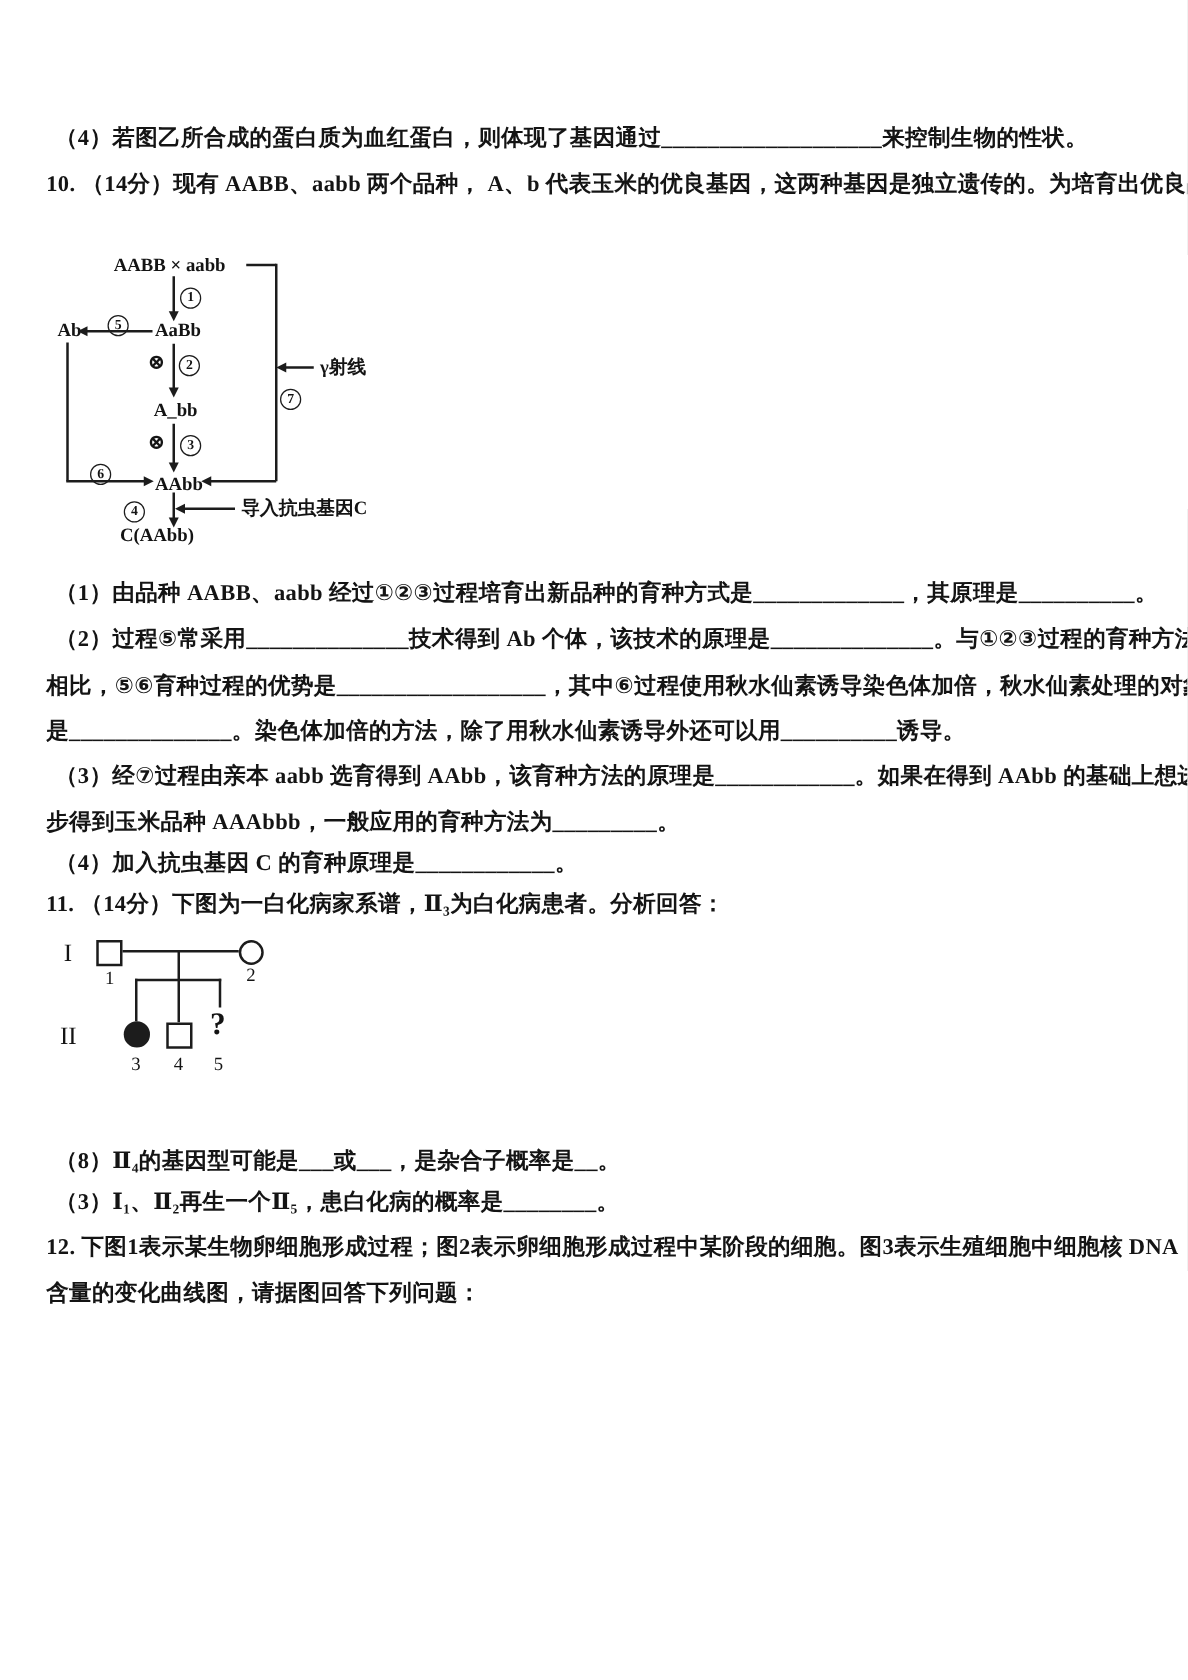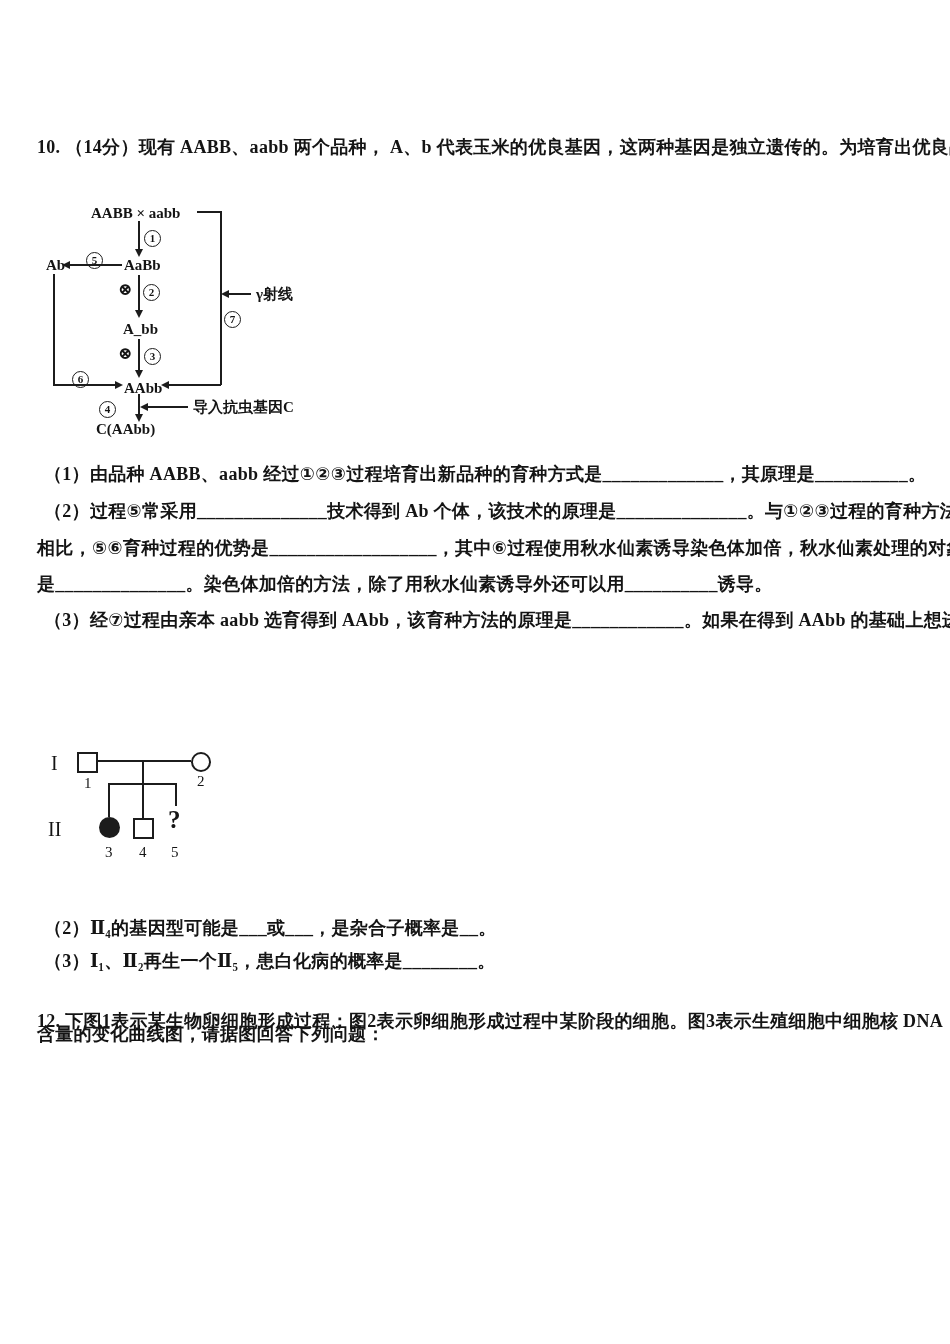--- a/index.html
+++ b/index.html
@@ -31,20 +31,21 @@
   .ped-filled { position:absolute; width:21px; height:21px; border-radius:50%; background:#1c1c1c; }
   .ped-label { position:absolute; font-size:20px; font-weight:400; line-height:20px; }
   .ped-num { position:absolute; font-size:15px; font-weight:400; line-height:16px; }
   .ped-q { position:absolute; font-size:25px; font-weight:700; line-height:24px; }
 </style>
 </head>
 <body>
 
 <div class="page">
 
+  <div class="tline" style="left:44px; top:100px;">（4）若图乙所合成的蛋白质为血红蛋白，则体现了基因通过___________________来控制生物的性状。</div>
 
   <div class="tline" style="left:37px; top:137px;">10. （14分）现有 AABB、aabb 两个品种， A、b 代表玉米的优良基因，这两种基因是独立遗传的。为培育出优良品种</div>
 
   <div class="fig" style="left:45px; top:200px; width:300px; height:245px;">
     <div class="dgtext" style="left:46px; top:5px;">AABB ×  aabb</div>
 
     <div class="hline" style="left:152px; top:11px; width:24px;"></div>
     <div class="vline" style="left:175px; top:11px; height:174px;"></div>
 
     <div class="vline" style="left:93px; top:21px; height:30px;"></div>
@@ -92,21 +93,24 @@
     <div class="dgtext" style="left:148px; top:199px;">导入抗虫基因C</div>
 
     <div class="dgtext" style="left:51px; top:221px;">C(AAbb)</div>
   </div>
 
   <div class="tline" style="left:44px; top:464px;">（1）由品种 AABB、aabb 经过①②③过程培育出新品种的育种方式是_____________，其原理是__________。</div>
   <div class="tline" style="left:44px; top:501px;">（2）过程⑤常采用______________技术得到 Ab 个体，该技术的原理是______________。与①②③过程的育种方法</div>
   <div class="tline" style="left:37px; top:538px;">相比，⑤⑥育种过程的优势是__________________，其中⑥过程使用秋水仙素诱导染色体加倍，秋水仙素处理的对象</div>
   <div class="tline" style="left:37px; top:574px;">是______________。染色体加倍的方法，除了用秋水仙素诱导外还可以用__________诱导。</div>
   <div class="tline" style="left:44px; top:610px;">（3）经⑦过程由亲本 aabb 选育得到 AAbb，该育种方法的原理是____________。如果在得到 AAbb 的基础上想进一</div>
+  <div class="tline" style="left:37px; top:647px;">步得到玉米品种 AAAbbb，一般应用的育种方法为_________。</div>
+  <div class="tline" style="left:44px; top:680px;">（4）加入抗虫基因 C 的育种原理是____________。</div>
 
+  <div class="tline" style="left:37px; top:713px;">11. （14分）下图为一白化病家系谱，Ⅱ₃为白化病患者。分析回答：</div>
 
   <div class="fig" style="left:45px; top:748px; width:220px; height:125px;">
     <div class="ped-label" style="left:6px; top:5px;">I</div>
     <div class="ped-square" style="left:32px; top:4px;"></div>
     <div class="ped-num" style="left:39px; top:27px;">1</div>
     <div class="ped-circle" style="left:146px; top:4px;"></div>
     <div class="ped-num" style="left:152px; top:25px;">2</div>
 
     <div class="hline" style="left:53px; top:12px; width:93px;"></div>
     <div class="vline" style="left:97px; top:12px; height:58px;"></div>
@@ -117,19 +121,19 @@
     <div class="ped-filled" style="left:54px; top:69px;"></div>
     <div class="ped-square" style="left:88px; top:70px;"></div>
     <div class="ped-q" style="left:123px; top:60px;">?</div>
     <div class="ped-label" style="left:3px; top:71px;">II</div>
 
     <div class="ped-num" style="left:60px; top:96px;">3</div>
     <div class="ped-num" style="left:94px; top:96px;">4</div>
     <div class="ped-num" style="left:126px; top:96px;">5</div>
   </div>
 
-  <div class="tline" style="left:44px; top:918px;">（2）Ⅱ₄的基因型可能是___或___，是杂合子概率是__。</div>
+  <div class="tline" style="left:44px; top:918px;">（8）Ⅱ₄的基因型可能是___或___，是杂合子概率是__。</div>
   <div class="tline" style="left:44px; top:951px;">（3）Ⅰ₁、Ⅱ₂再生一个Ⅱ₅，患白化病的概率是________。</div>
 
-  <div class="tline" style="left:37px; top:987px;margin-top:24px;">12. 下图1表示某生物卵细胞形成过程；图2表示卵细胞形成过程中某阶段的细胞。图3表示生殖细胞中细胞核 DNA</div>
+  <div class="tline" style="left:37px; top:987px;">12. 下图1表示某生物卵细胞形成过程；图2表示卵细胞形成过程中某阶段的细胞。图3表示生殖细胞中细胞核 DNA</div>
   <div class="tline" style="left:37px; top:1024px;">含量的变化曲线图，请据图回答下列问题：</div>
 
 </div>
 
 </body></html>

